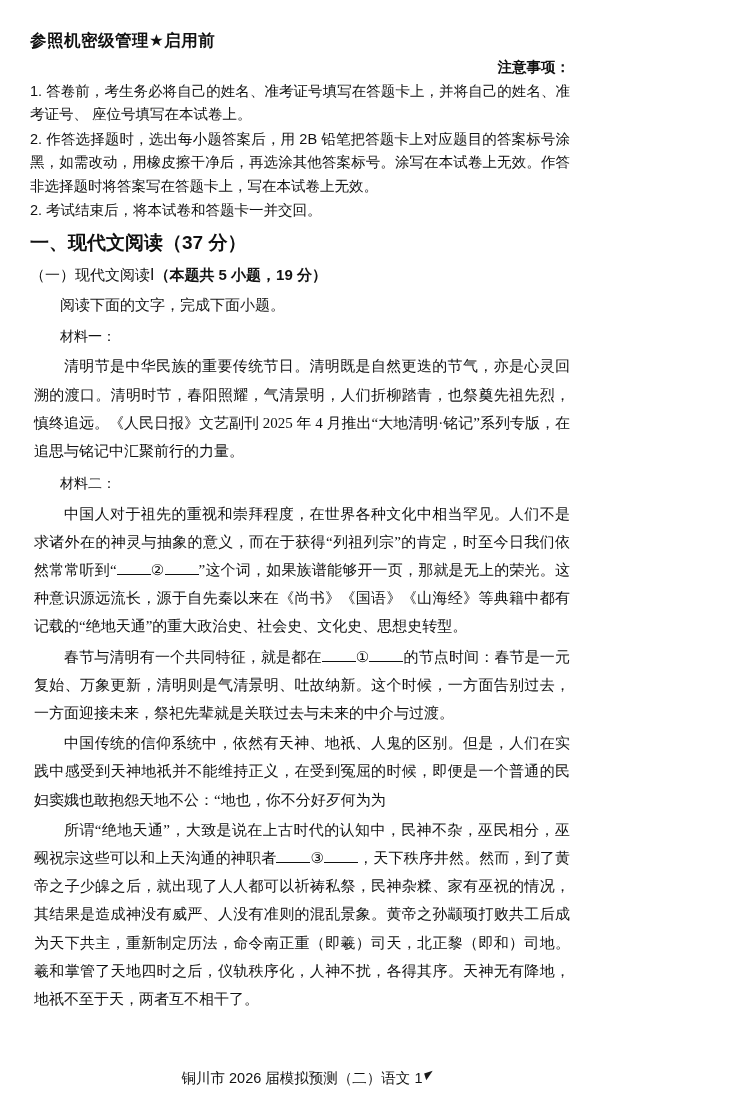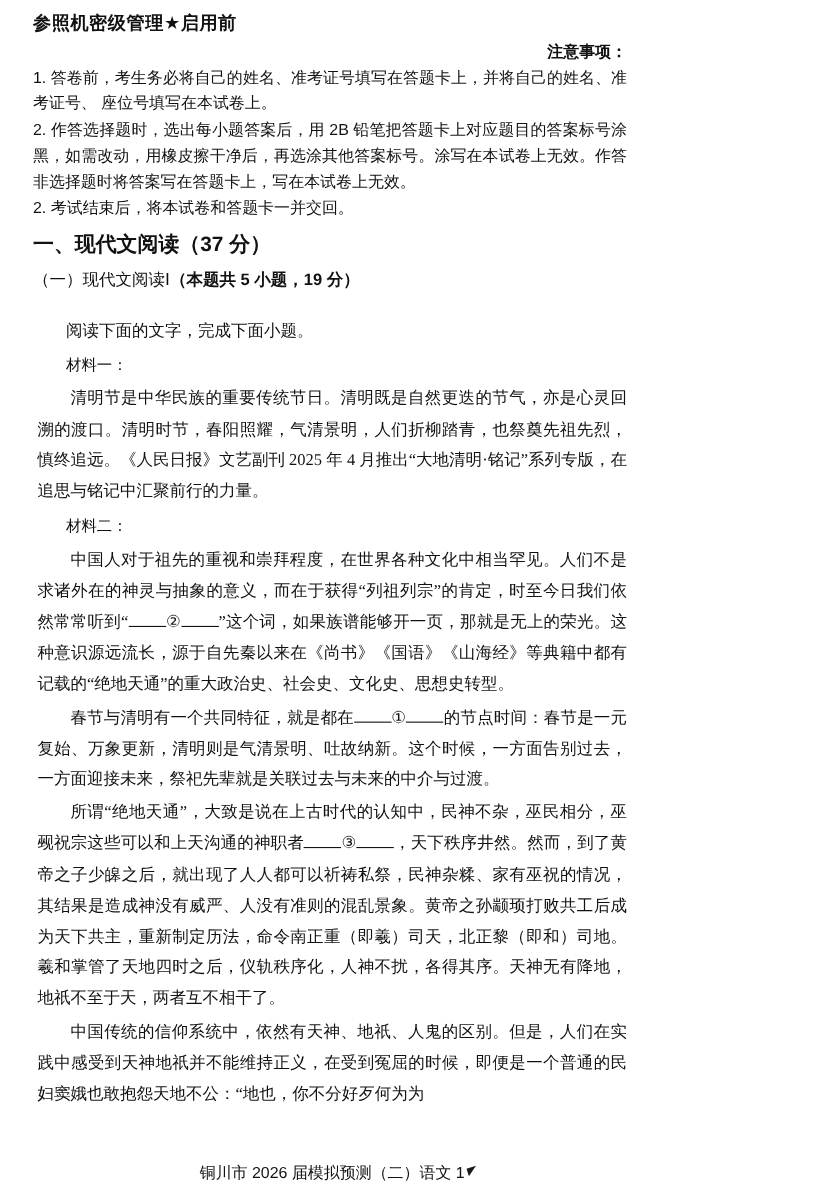--- a/index.html
+++ b/index.html
@@ -12,21 +12,21 @@
     height: 1094px;
     font-family: "Liberation Serif", "DejaVu Serif", serif;
     color: #111111;
     position: relative;
     overflow: hidden;
   }
   .page {
     width: 604px;
     height: 1094px;
     box-sizing: border-box;
-    padding: 6px 34px 0 30px;
+    padding: 26px 34px 0 30px;
     position: relative;
   }
   .secret-line {
     font-family: "Liberation Sans", "DejaVu Sans", sans-serif;
     font-weight: bold;
     font-size: 16.5px;
     letter-spacing: 0.5px;
     margin: 4px 0 2px 0;
   }
   .doc-title {
@@ -55,21 +55,21 @@
     font-family: "Liberation Sans", "DejaVu Sans", sans-serif;
     font-weight: bold;
     font-size: 19px;
     line-height: 1.7;
     margin: 4px 0 2px 0;
   }
   .sub-head {
     font-family: "Liberation Sans", "DejaVu Sans", sans-serif;
     font-size: 15px;
     line-height: 1.7;
-    margin: 3px 0 20px 0;
+    margin: 3px 0 4px 0;
   }
   .sub-head b { font-weight: bold; }
   .indent-line {
     font-size: 15px;
     line-height: 1.75;
     margin: 4px 0 4px 0;
     padding-left: 30px;
   }
   .mat-label {
     font-size: 14px;
@@ -89,21 +89,21 @@
   .blank {
     display: inline-block;
     border-bottom: 1px solid #111;
     width: 34px;
     vertical-align: baseline;
   }
   .footer {
     position: absolute;
     left: 0;
     right: 0;
-    bottom: 18px;
+    bottom: 6px;
     text-align: center;
     font-family: "Liberation Sans", "DejaVu Sans", sans-serif;
     font-size: 14.5px;
   }
   .footer .pagenum {
     display: inline-block;
     position: relative;
   }
   .cursor {
     position: absolute;
@@ -144,25 +144,25 @@
 
   <div class="para">
     <span>中国人对于祖先的重视和崇拜程度，在世界各种文化中相当罕见。人们不是求诸外在的神灵与抽象的意义，而在于获得“列祖列宗”的肯定，时至今日我们依然常常听到“</span><span class="blank"></span><span>②</span><span class="blank"></span><span>”这个词，如果族谱能够开一页，那就是无上的荣光。这种意识源远流长，源于自先秦以来在《尚书》《国语》《山海经》等典籍中都有记载的“绝地天通”的重大政治史、社会史、文化史、思想史转型。</span>
   </div>
 
   <div class="para">
     <span>春节与清明有一个共同特征，就是都在</span><span class="blank"></span><span>①</span><span class="blank"></span><span>的节点时间：春节是一元复始、万象更新，清明则是气清景明、吐故纳新。这个时候，一方面告别过去，一方面迎接未来，祭祀先辈就是关联过去与未来的中介与过渡。</span>
   </div>
 
   <div class="para">
-    <span>所谓“绝地天通”，大致是说在上古时代的认知中，民神不杂，巫民相分，巫觋祝宗这些可以和上天沟通的神职者</span><span class="blank"></span><span>③</span><span class="blank"></span><span>，天下秩序井然。然而，到了黄帝之子少皞之后，就出现了人人都可以祈祷私祭，民神杂糅、家有巫祝的情况，其结果是造成神没有威严、人没有准则的混乱景象。黄帝之孙颛顼打败共工后成为天下共主，重新制定历法，命令南正重（即羲）司天，北正黎（即和）司地。羲和掌管了天地四时之后，仪轨秩序化，人神不扰，各得其序。天神无有降地，地祇不至于天，两者互不相干了。</span>
+    <span>中国传统的信仰系统中，依然有天神、地祇、人鬼的区别。但是，人们在实践中感受到天神地祇并不能维持正义，在受到冤屈的时候，即便是一个普通的民妇窦娥也敢抱怨天地不公：“地也，你不分好歹何为为</span>
   </div>
 
   <div class="para">
-    <span>中国传统的信仰系统中，依然有天神、地祇、人鬼的区别。但是，人们在实践中感受到天神地祇并不能维持正义，在受到冤屈的时候，即便是一个普通的民妇窦娥也敢抱怨天地不公：“地也，你不分好歹何为为</span>
+    <span>所谓“绝地天通”，大致是说在上古时代的认知中，民神不杂，巫民相分，巫觋祝宗这些可以和上天沟通的神职者</span><span class="blank"></span><span>③</span><span class="blank"></span><span>，天下秩序井然。然而，到了黄帝之子少皞之后，就出现了人人都可以祈祷私祭，民神杂糅、家有巫祝的情况，其结果是造成神没有威严、人没有准则的混乱景象。黄帝之孙颛顼打败共工后成为天下共主，重新制定历法，命令南正重（即羲）司天，北正黎（即和）司地。羲和掌管了天地四时之后，仪轨秩序化，人神不扰，各得其序。天神无有降地，地祇不至于天，两者互不相干了。</span>
   </div>
 
   <div class="footer">
     <span>铜川市 2026 届模拟预测（二）语文</span>
     <span class="pagenum">
       <span>1</span>
       <span class="cursor"></span>
     </span>
   </div>
 

